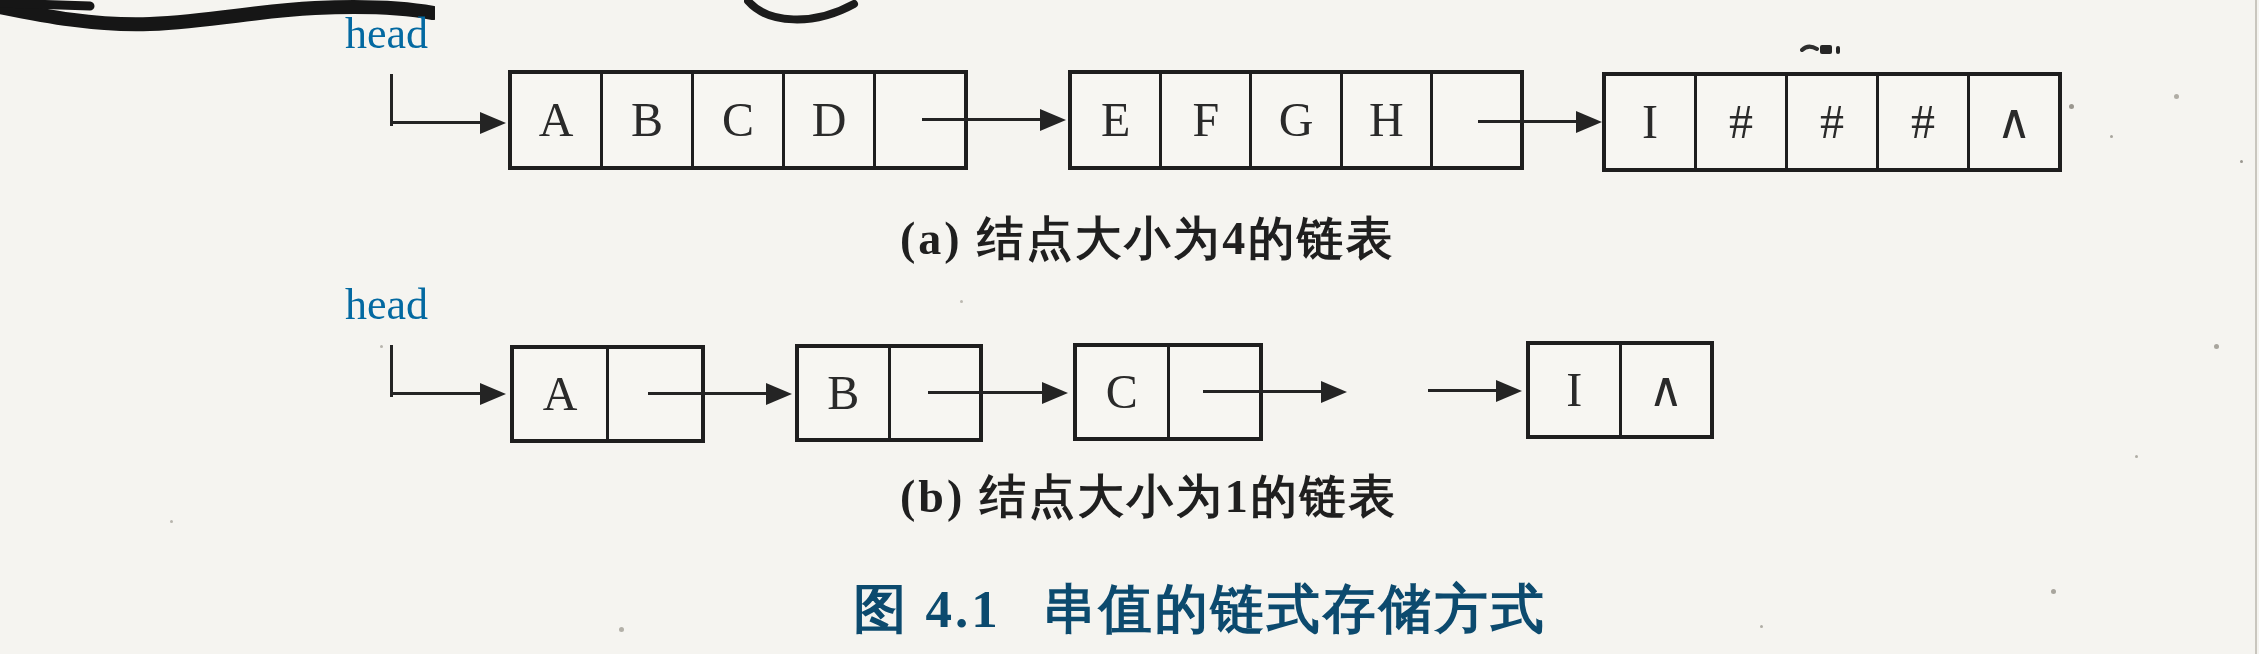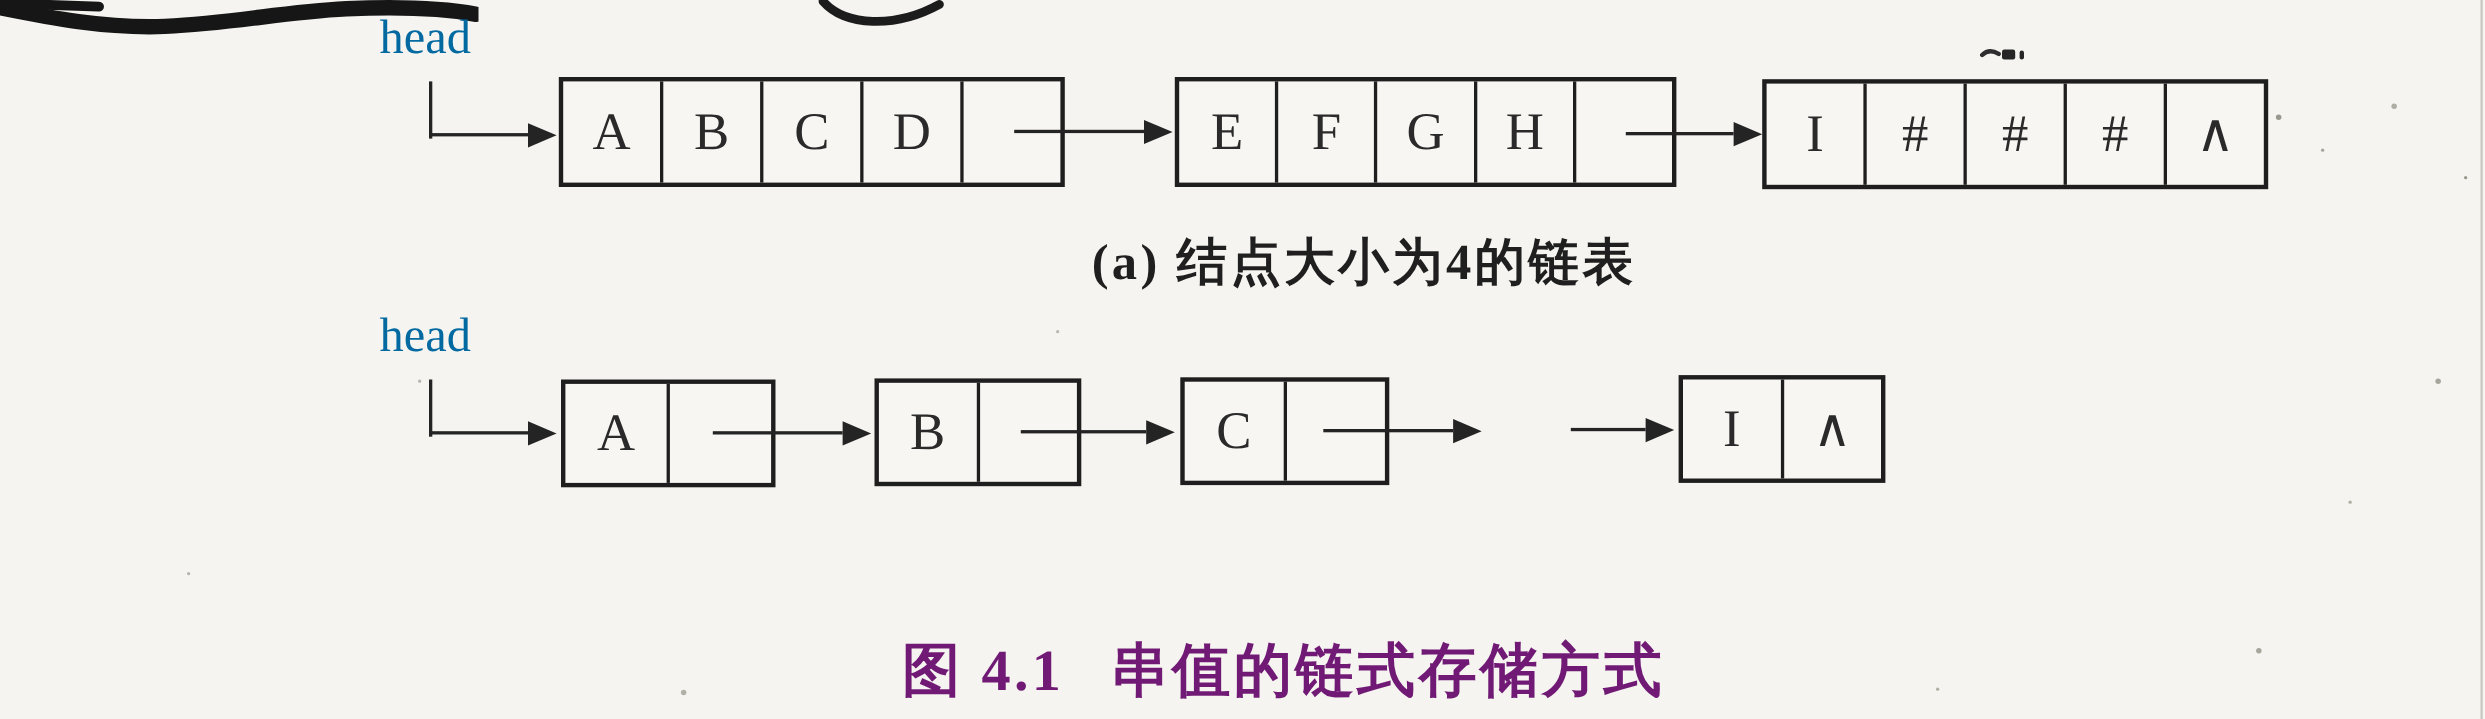--- a/index.html
+++ b/index.html
@@ -26,26 +26,26 @@
   .h-arrow::after{
     content:""; position:absolute; right:-26px; top:50%;
     transform:translateY(-50%);
     border-left:26px solid #242424;
     border-top:11px solid transparent;
     border-bottom:11px solid transparent;
   }
   .v-line{position:absolute; width:3px; background:#242424;}
   .head-label{position:absolute; font-size:44px; line-height:1; color:#0369a1;}
   .caption{
-    position:absolute; text-align:center;
+    position:absolute; 
     font-size:46px; font-weight:700; letter-spacing:3px; color:#1f1f1f;
   }
   .fig-caption{
-    position:absolute; 
-    font-size:53px; font-weight:700; letter-spacing:3px; color:#701a75;
+    position:absolute; text-align:center;
+    font-size:53px; font-weight:700; letter-spacing:3px; color:#0c4a6e;
   }
   .fig-caption .fig-label{margin-right:42px;}
   .artifact{position:absolute;}
   .speckles{
     position:absolute; left:0; top:0; width:3px; height:3px; background:transparent;
     border-radius:50%;
     box-shadow:
       2070px 105px 0 1px #9a978f,
       2110px 135px 0 #a8a59d,
       2175px 95px 0 1px #b0ada5,
@@ -134,18 +134,19 @@
     <div class="cell"></div>
   </div>
   <div class="h-arrow" style="left:1203px;top:390px;width:118px"></div>
 
   <div class="h-arrow" style="left:1428px;top:389px;width:68px"></div>
   <div class="node" style="left:1526px;top:341px;width:188px;height:98px">
     <div class="cell">I</div>
     <div class="cell">∧</div>
   </div>
 
+  <div class="caption" style="left:900px;top:466px;width:680px">(b) 结点大小为1的链表</div>
 
   <div class="fig-caption" style="left:820px;top:574px;width:760px">
     <span class="fig-label">图 4.1</span><span>串值的链式存储方式</span>
   </div>
 
 </div>
 
 </body></html>

